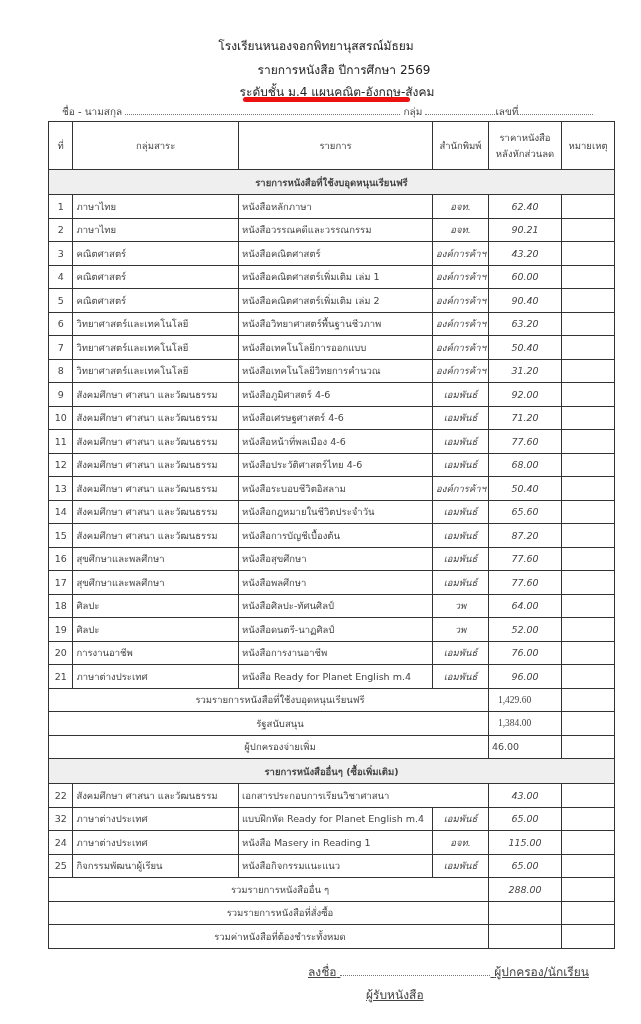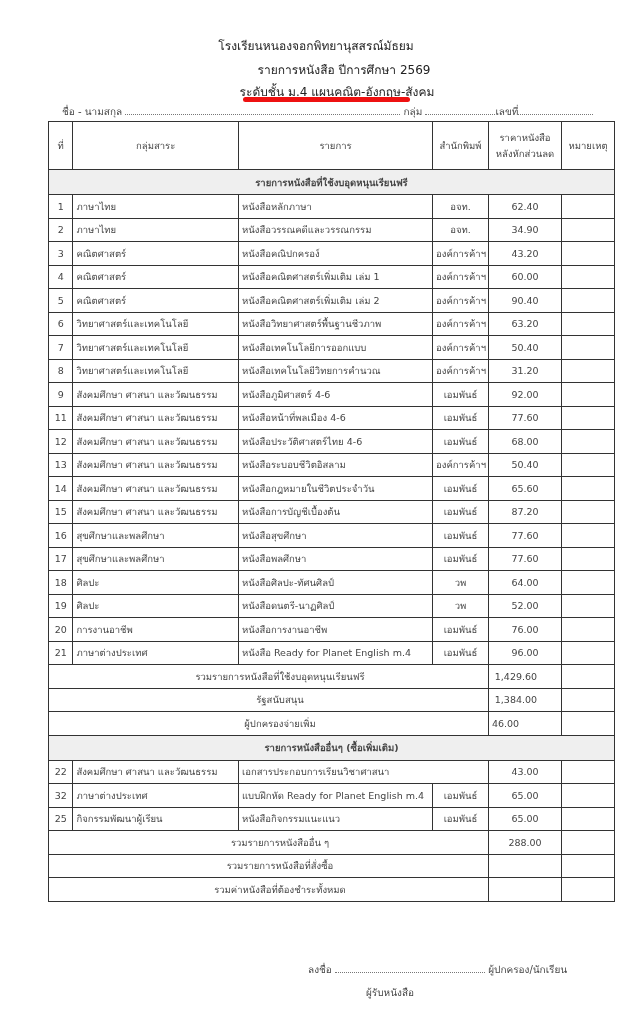--- a/index.html
+++ b/index.html
@@ -8,25 +8,25 @@
   #t1 { top: 36px; }
   #t2 { top: 60px; padding-left: 28px; }
   #t3 { top: 82px; margin-left: 21px; }
   .redline { position: absolute; left: 243px; top: 97px; width: 167px; height: 5px; background: #ee1111; border-radius: 3px; }
   .nameline { position: absolute; top: 104px; left: 62px; font-size: 10px; color: #444; white-space: nowrap; }
   .nameline .dots { display: inline-block; border-bottom: 1px dotted #777; height: 9px; vertical-align: baseline; }
   table { position: absolute; left: 48px; top: 121px; width: 567px; border-collapse: collapse; font-size: 9.5px; table-layout: fixed; }
   td, th { border: 1.3px solid #333; padding: 0 3px; height: 22.5px; color: #444; font-weight: normal; white-space: nowrap; overflow: hidden; }
   th { height: 47px; text-align: center; line-height: 16px; }
   .num { text-align: center; }
-  .ctr { text-align: center; }
+  .ctr { text-align: center; font-style: italic; }
   .sec { background: #efefef; text-align: center; height: 24px; font-weight: bold; }
   .sum { text-align: center; padding-left: 26px; }
-  .rt { text-align: right; padding-right: 24px; }
-  .sig { position: absolute; font-size: 10px; color: #444; white-space: nowrap; }
+  .rt { text-align: center; padding-right: 24px; font-family: Liberation Serif, serif; }
+  .sig { position: absolute; font-size: 12px; color: #444; white-space: nowrap; text-decoration: underline; }
   .sig .dots { display: inline-block; width: 150px; border-bottom: 1px dotted #777; height: 9px; }
 </style>
 </head>
 <body>
 
 <div id="t1" class="title">โรงเรียนหนองจอกพิทยานุสสรณ์มัธยม</div>
 <div id="t2" class="title">รายการหนังสือ ปีการศึกษา 2569</div>
 <div id="t3" class="title">ระดับชั้น ม.4 แผนคณิต-อังกฤษ-สังคม</div>
 <div class="redline"></div>
 
@@ -66,27 +66,27 @@
         <td>หนังสือหลักภาษา</td>
         <td class="ctr">อจท.</td>
         <td class="ctr">62.40</td>
         <td></td>
       </tr>
       <tr>
         <td class="num">2</td>
         <td>ภาษาไทย</td>
         <td>หนังสือวรรณคดีและวรรณกรรม</td>
         <td class="ctr">อจท.</td>
-        <td class="ctr">34.90</td>
+        <td class="ctr">90.21</td>
         <td></td>
       </tr>
       <tr>
         <td class="num">3</td>
         <td>คณิตศาสตร์</td>
-        <td>หนังสือคณิปกครอง์</td>
+        <td>หนังสือคณิตศาสตร์</td>
         <td class="ctr">องค์การค้าฯ</td>
         <td class="ctr">43.20</td>
         <td></td>
       </tr>
       <tr>
         <td class="num">4</td>
         <td>คณิตศาสตร์</td>
         <td>หนังสือคณิตศาสตร์เพิ่มเติม เล่ม 1</td>
         <td class="ctr">องค์การค้าฯ</td>
         <td class="ctr">60.00</td>
@@ -123,20 +123,28 @@
         <td class="ctr">องค์การค้าฯ</td>
         <td class="ctr">31.20</td>
         <td></td>
       </tr>
       <tr>
         <td class="num">9</td>
         <td>สังคมศึกษา ศาสนา และวัฒนธรรม</td>
         <td>หนังสือภูมิศาสตร์ 4-6</td>
         <td class="ctr">เอมพันธ์</td>
         <td class="ctr">92.00</td>
+        <td></td>
+      </tr>
+      <tr>
+        <td class="num">10</td>
+        <td>สังคมศึกษา ศาสนา และวัฒนธรรม</td>
+        <td>หนังสือเศรษฐศาสตร์ 4-6</td>
+        <td class="ctr">เอมพันธ์</td>
+        <td class="ctr">71.20</td>
         <td></td>
       </tr>
       <tr>
         <td class="num">11</td>
         <td>สังคมศึกษา ศาสนา และวัฒนธรรม</td>
         <td>หนังสือหน้าที่พลเมือง 4-6</td>
         <td class="ctr">เอมพันธ์</td>
         <td class="ctr">77.60</td>
         <td></td>
       </tr>
@@ -244,20 +252,28 @@
         <td colspan="2">เอกสารประกอบการเรียนวิชาศาสนา</td>
         <td class="ctr">43.00</td>
         <td></td>
       </tr>
       <tr>
         <td class="num">32</td>
         <td>ภาษาต่างประเทศ</td>
         <td>แบบฝึกหัด Ready for Planet English m.4</td>
         <td class="ctr">เอมพันธ์</td>
         <td class="ctr">65.00</td>
+        <td></td>
+      </tr>
+      <tr>
+        <td class="num">24</td>
+        <td>ภาษาต่างประเทศ</td>
+        <td>หนังสือ Masery in Reading 1</td>
+        <td class="ctr">อจท.</td>
+        <td class="ctr">115.00</td>
         <td></td>
       </tr>
       <tr>
         <td class="num">25</td>
         <td>กิจกรรมพัฒนาผู้เรียน</td>
         <td>หนังสือกิจกรรมแนะแนว</td>
         <td class="ctr">เอมพันธ์</td>
         <td class="ctr">65.00</td>
         <td></td>
       </tr>

